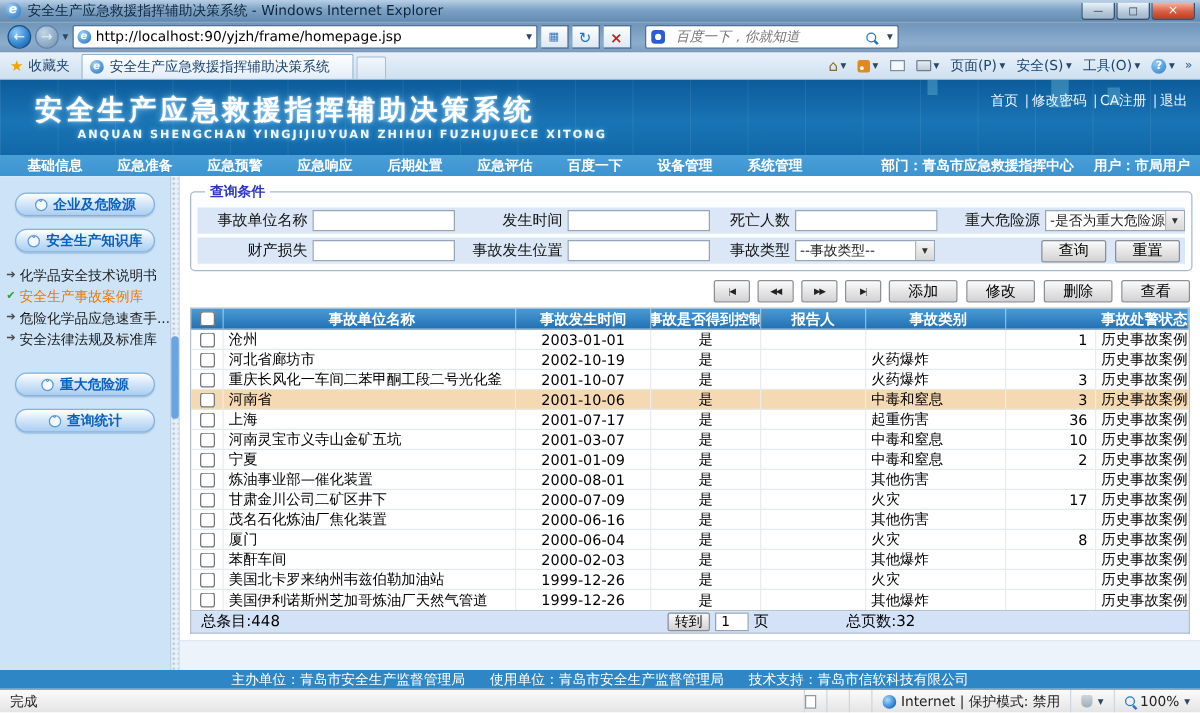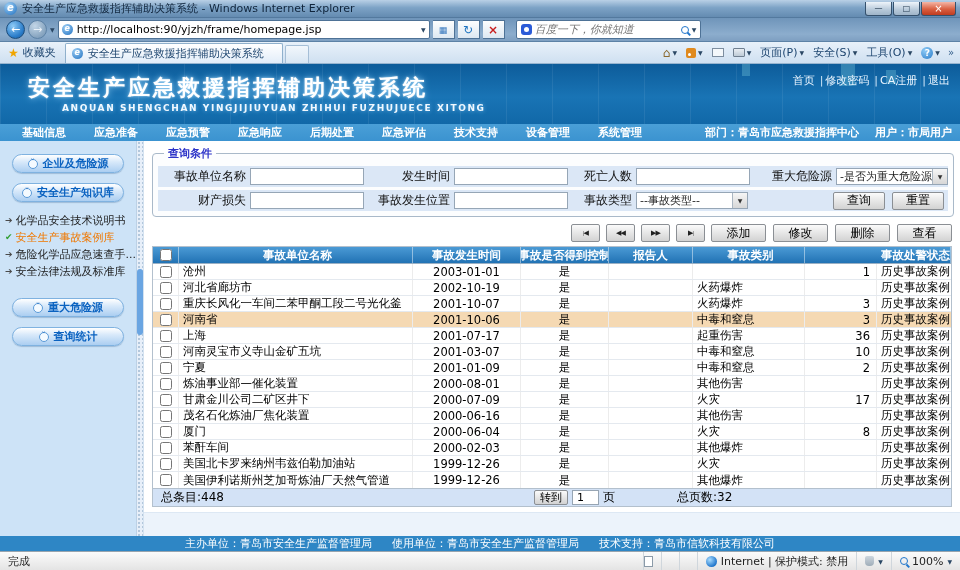--- a/index.html
+++ b/index.html
@@ -30,21 +30,21 @@
   .smalldd { font-size: 6px; color: #2a4764; }
   .addr { flex: 0 1 372px; height: 19px; background: #fff; border: 1px solid #4e7296; border-radius: 2px;
     display: flex; align-items: center; padding: 0 3px; gap: 4px; }
   .addr .url { flex: 1; white-space: nowrap; overflow: hidden; color: #000; }
   .addrbtn { width: 22px; height: 19px; border: 1px solid #4e7296; border-left: none; background: linear-gradient(#fdfefe,#dde8f2);
     display: flex; align-items: center; justify-content: center; }
   .addrbtn.compat { font-size: 9px; color: #3a7abf; }
   .addrbtn.refresh { color: #1f74c0; font-size: 12px; }
   .addrbtn.stop { color: #c81e1e; font-weight: bold; font-size: 12px; }
   .searchbox { margin-left: 8px; flex: 0 0 168px; height: 19px; background: #fff; border: 1px solid #4e7296;
-    border-radius: 2px; display: flex; align-items: center; padding: 0 4px; gap: 3px; }
+    border-radius: 2px; display: flex; align-items: center; padding: 0 4px; gap: 9px; }
   .baidu { width: 11px; height: 11px; border-radius: 3px; background: #2b5bd7; position: relative; flex: 0 0 11px; }
   .baidu::after { content:""; position: absolute; left: 3px; top: 3px; width: 5px; height: 5px; border-radius: 50%; background: #fff; }
   .searchbox input { flex: 1; min-width: 0; border: none; outline: none; font-size: 11px; font-style: italic; color: #555;
     font-family: inherit; background: transparent; }
   .mag { position: relative; width: 8px; height: 8px; border: 1.5px solid #2277cc; border-radius: 50%; flex: 0 0 8px; }
   .mag::after { content:""; position: absolute; width: 4px; height: 1.5px; background: #2277cc; transform: rotate(45deg); right: -3px; bottom: -2px; }
 
   
   .tabrow { height: 22px; flex: 0 0 22px; display: flex; align-items: flex-end; padding: 0 4px;
     background: linear-gradient(#e8f1fa,#cfe0f1); border-bottom: 1px solid #97b4cf; color: #1c446e; }
@@ -264,21 +264,21 @@
 
   <div class="mainnav">
     <span style="display:flex;">
 
     <span class="mitem">基础信息</span>
         <span class="mitem">应急准备</span>
         <span class="mitem">应急预警</span>
         <span class="mitem">应急响应</span>
         <span class="mitem">后期处置</span>
         <span class="mitem">应急评估</span>
-        <span class="mitem">技术支持</span>
+        <span class="mitem">百度一下</span>
         <span class="mitem">设备管理</span>
         <span class="mitem">系统管理</span>
       </span>
     <span class="who">
       <span>部门：青岛市应急救援指挥中心</span>
       <span>用户：市局用户</span>
     </span>
   </div>
 
   <div class="bodywrap">

